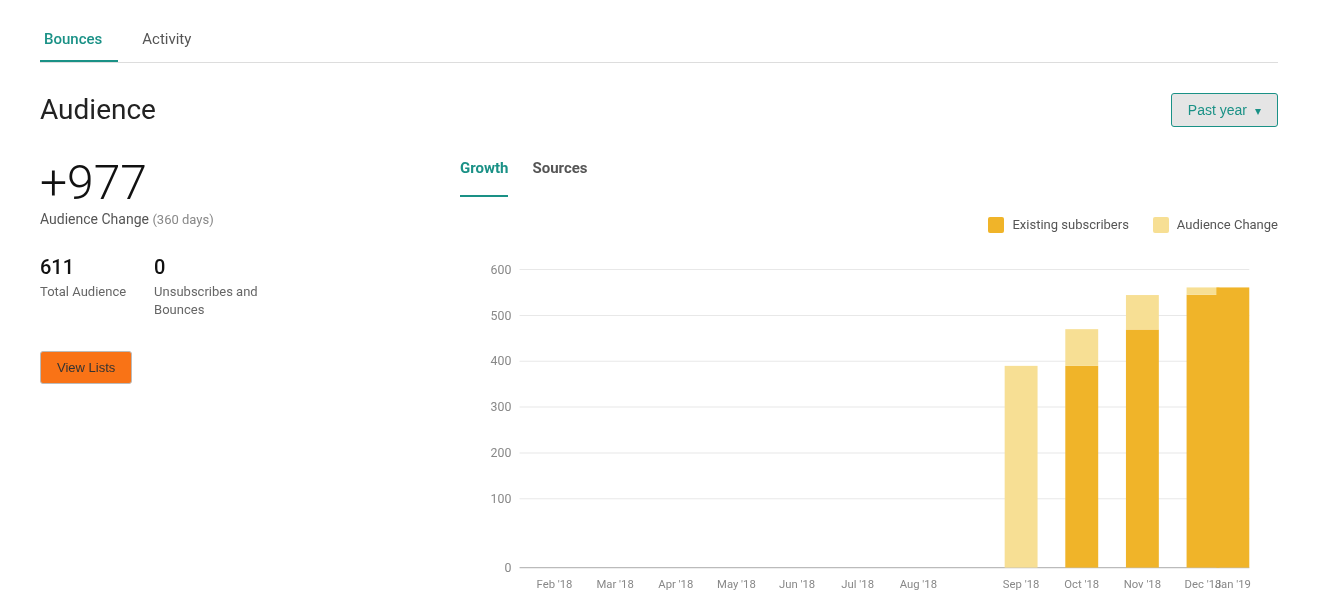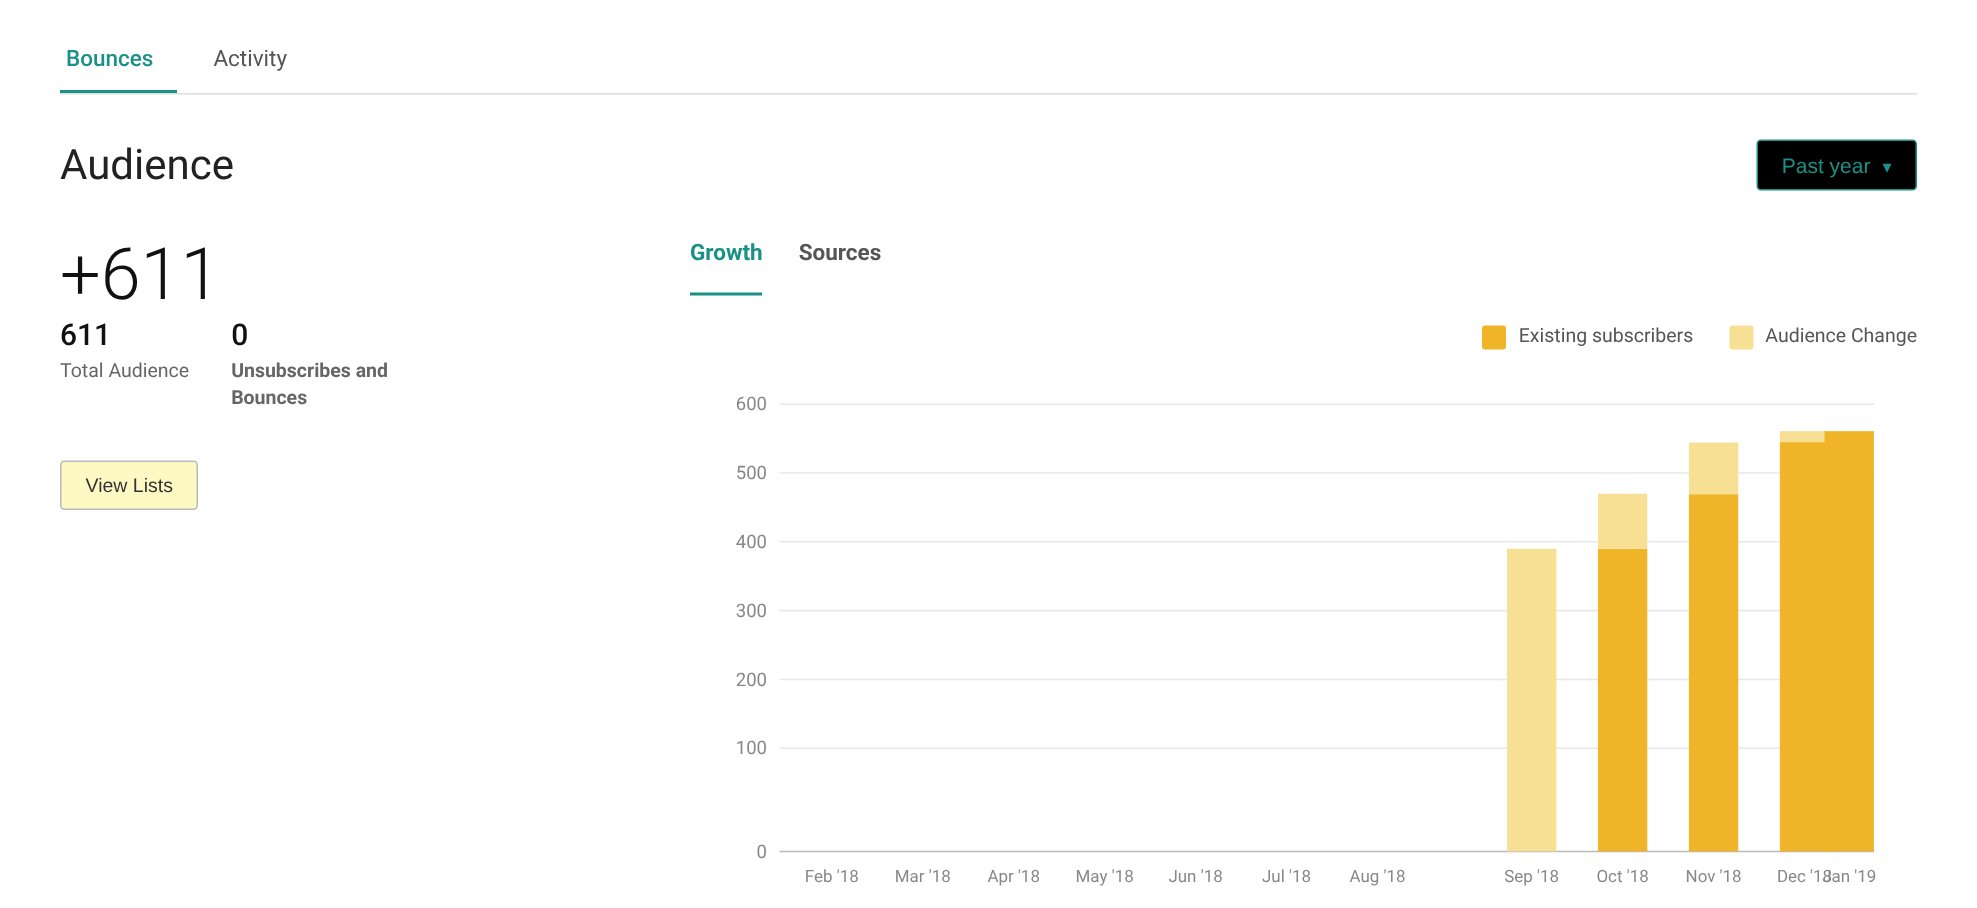--- a/index.html
+++ b/index.html
@@ -47,21 +47,21 @@
       font-size: 28px;
       font-weight: 400;
       color: #222;
     }
     .period-btn {
       display: flex;
       align-items: flex-end;
       gap: 8px;
       border: 1.5px solid #1a9186;
       color: #1a9186;
-      background: #000000;
+      background: #e5e5e5;
       padding: 8px 16px;
       font-size: 14px;
       cursor: pointer;
       border-radius: 3px;
       white-space: nowrap;
     }
     .period-btn .chevron {
       font-size: 12px;
     }
     
@@ -104,21 +104,21 @@
     }
     .stat-item .stat-label {
       font-size: 13px;
       color: #666;
       line-height: 1.4;
     }
     .view-lists-btn {
       display: inline-block;
       padding: 8px 16px;
       border: 1px solid #bbb;
-      background: #fef9c3;
+      background: #f97316;
       color: #333;
       font-size: 13px;
       cursor: pointer;
       border-radius: 3px;
     }
     
     .right-panel {
       flex: 1;
     }
     
@@ -183,29 +183,33 @@
     <h1 class="page-title">Audience</h1>
     <button class="period-btn">
       <span>Past year</span>
       <span class="chevron">▾</span>
     </button>
   </div>
 
   <div class="main-content">
 
     <div class="left-panel">
-      <div class="big-number">+611</div>
+      <div class="big-number">+977</div>
+      <div class="audience-change-label">
+        <span>Audience Change</span>
+        <span class="days">(360 days)</span>
+      </div>
       <div class="stats-row">
         <div class="stat-item">
           <div class="stat-value">611</div>
           <div class="stat-label">Total Audience</div>
         </div>
         <div class="stat-item">
           <div class="stat-value">0</div>
-          <div class="stat-label" style="white-space:pre-line;font-weight:bold;">Unsubscribes and
+          <div class="stat-label" style="white-space:pre-line;">Unsubscribes and
 Bounces</div>
         </div>
       </div>
       <button class="view-lists-btn">View Lists</button>
     </div>
 
     <div class="right-panel">
 
       <div class="chart-tabs">
         <span class="chart-tab active">Growth</span>

